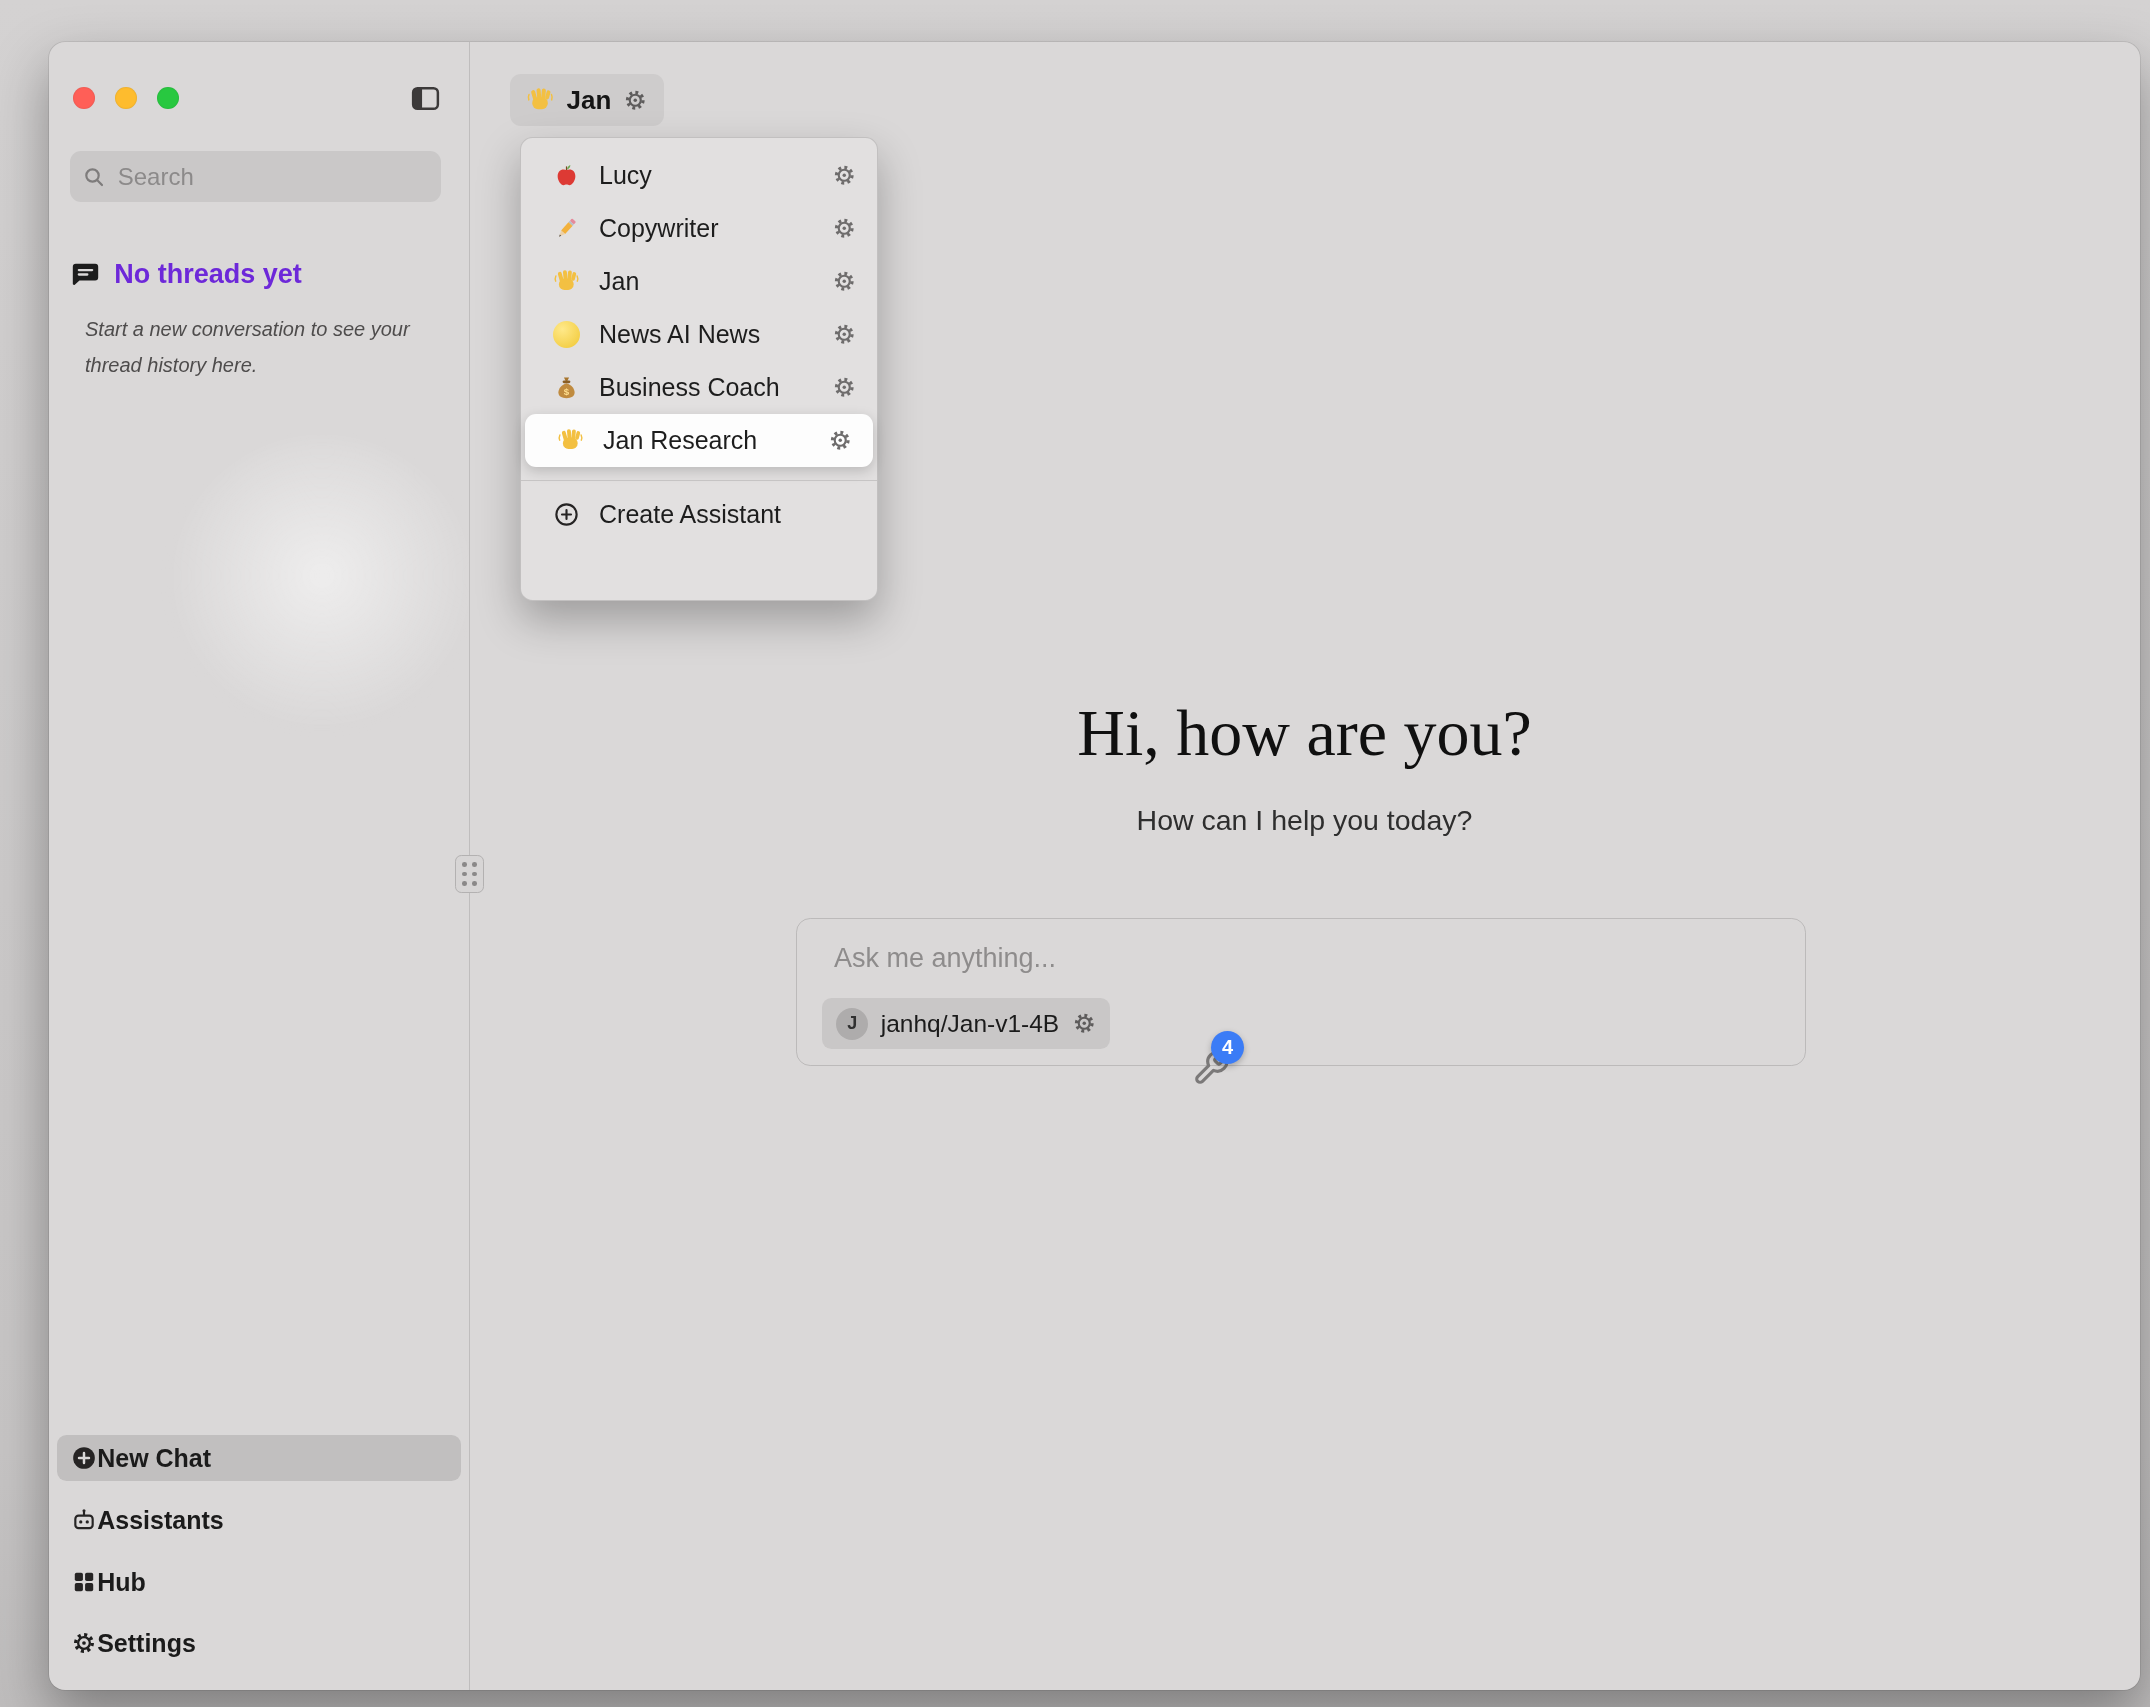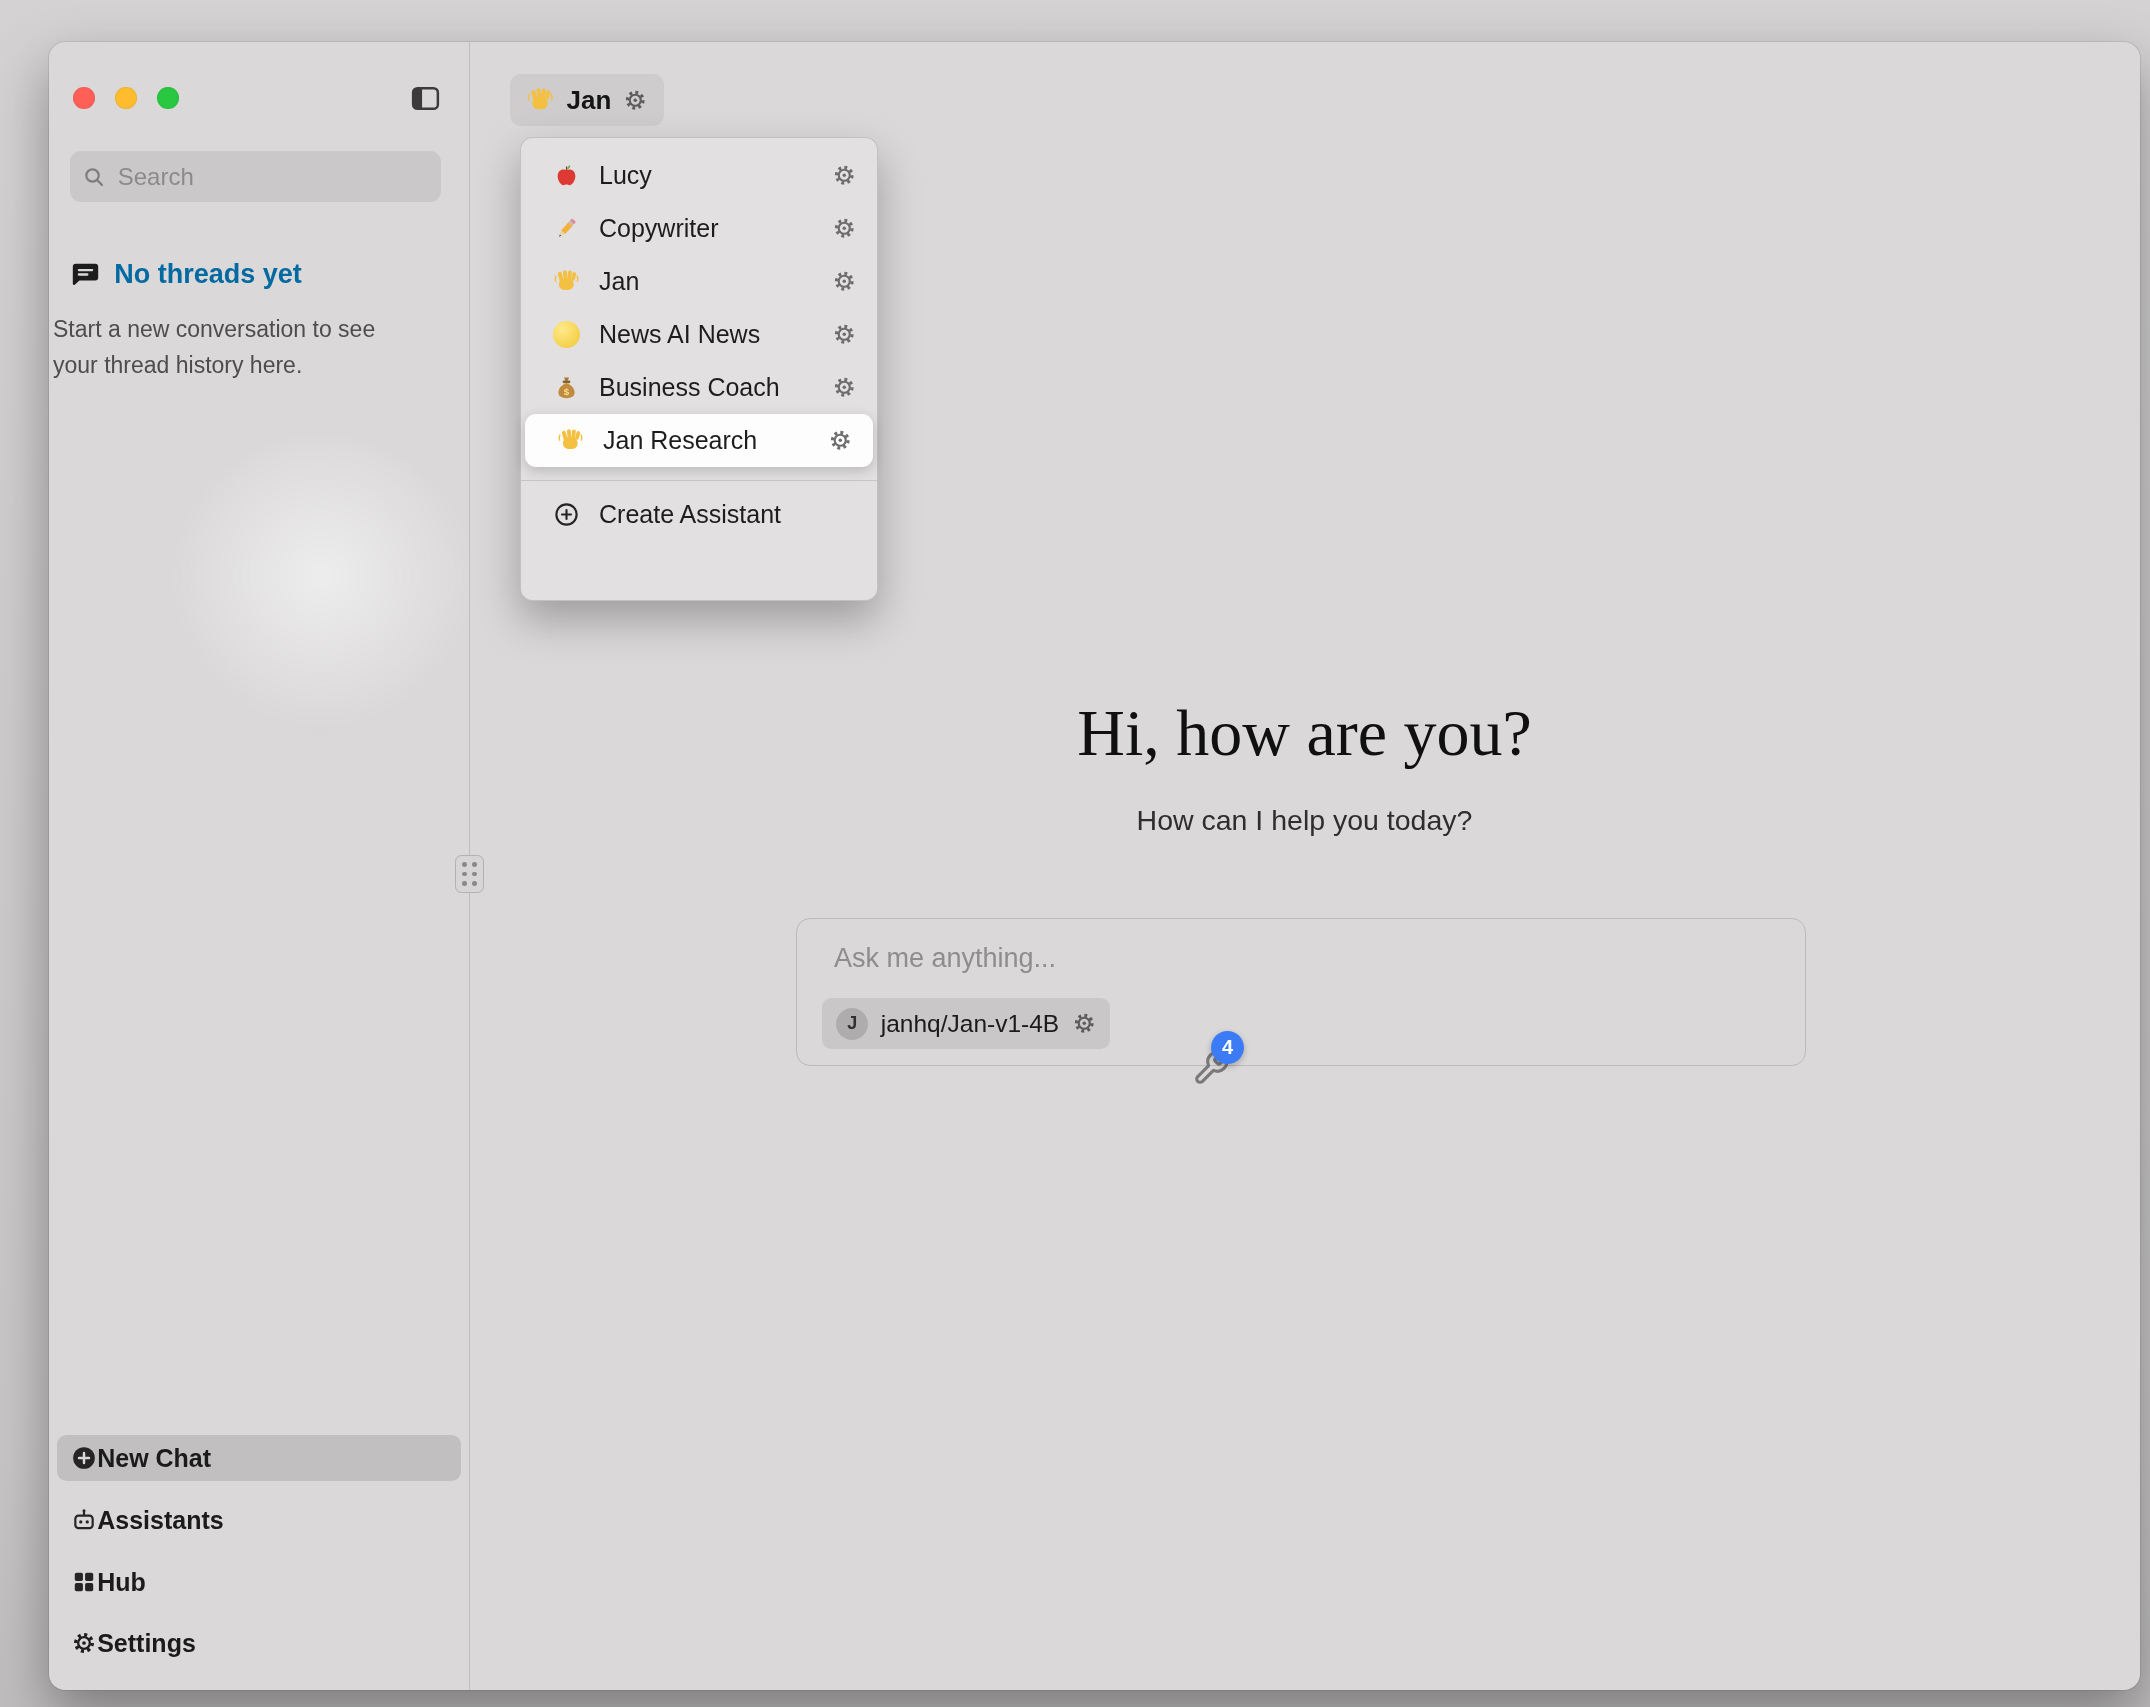--- a/index.html
+++ b/index.html
@@ -18,22 +18,22 @@
 
   .search-box { position:absolute; left:20.6px; top:109px; width:371px; height:51px; background:#cac8c8;
                 border-radius:11px; display:flex; align-items:center; gap:9.5px; padding:0 12.6px; box-sizing:border-box; color:#7e7c7c; }
   .search-box svg { width:24px; height:24px; flex:none; }
   .search-box input { flex:1; min-width:0; border:none; background:transparent; outline:none; font-size:24px;
                       color:#2b2b2b; font-family:"Liberation Sans",sans-serif; }
   .search-box input::placeholder { color:#8c8a8a; }
 
   .empty-head { position:absolute; left:22px; top:217px; display:flex; align-items:center; gap:14.2px; color:#1c1c1c; }
   .empty-head svg { width:29px; height:29px; }
-  .empty-title { font-size:27px; font-weight:700; color:#0369a1; }
-  .empty-desc { position:absolute; left:4px; top:269px; width:360px; font-size:23px; line-height:36px; color:#4e4c4c; }
+  .empty-title { font-size:27px; font-weight:700; color:#6d28d9; }
+  .empty-desc { position:absolute; left:36px; top:269px; width:360px; font-size:20px; line-height:36px; color:#4e4c4c;font-style:italic; }
 
   .blob { position:absolute; left:119px; top:395px; width:308px; height:308px; border-radius:50%;
           background:radial-gradient(circle at 50% 45%, rgba(255,255,255,.55), rgba(255,255,255,0) 68%); filter:blur(6.3px); }
 
   .nav-row { position:absolute; left:8px; width:404px; height:46px; border-radius:9.5px;
              display:flex; align-items:center; padding:0 0 0 14.2px; box-sizing:border-box;
              font-size:25px; font-weight:600; color:#1b1b1b; }
   .nav-row.active { background:#c1bfbf; }
   .nav-row svg { width:26px; height:26px; flex:none; color:#262424; }
 

